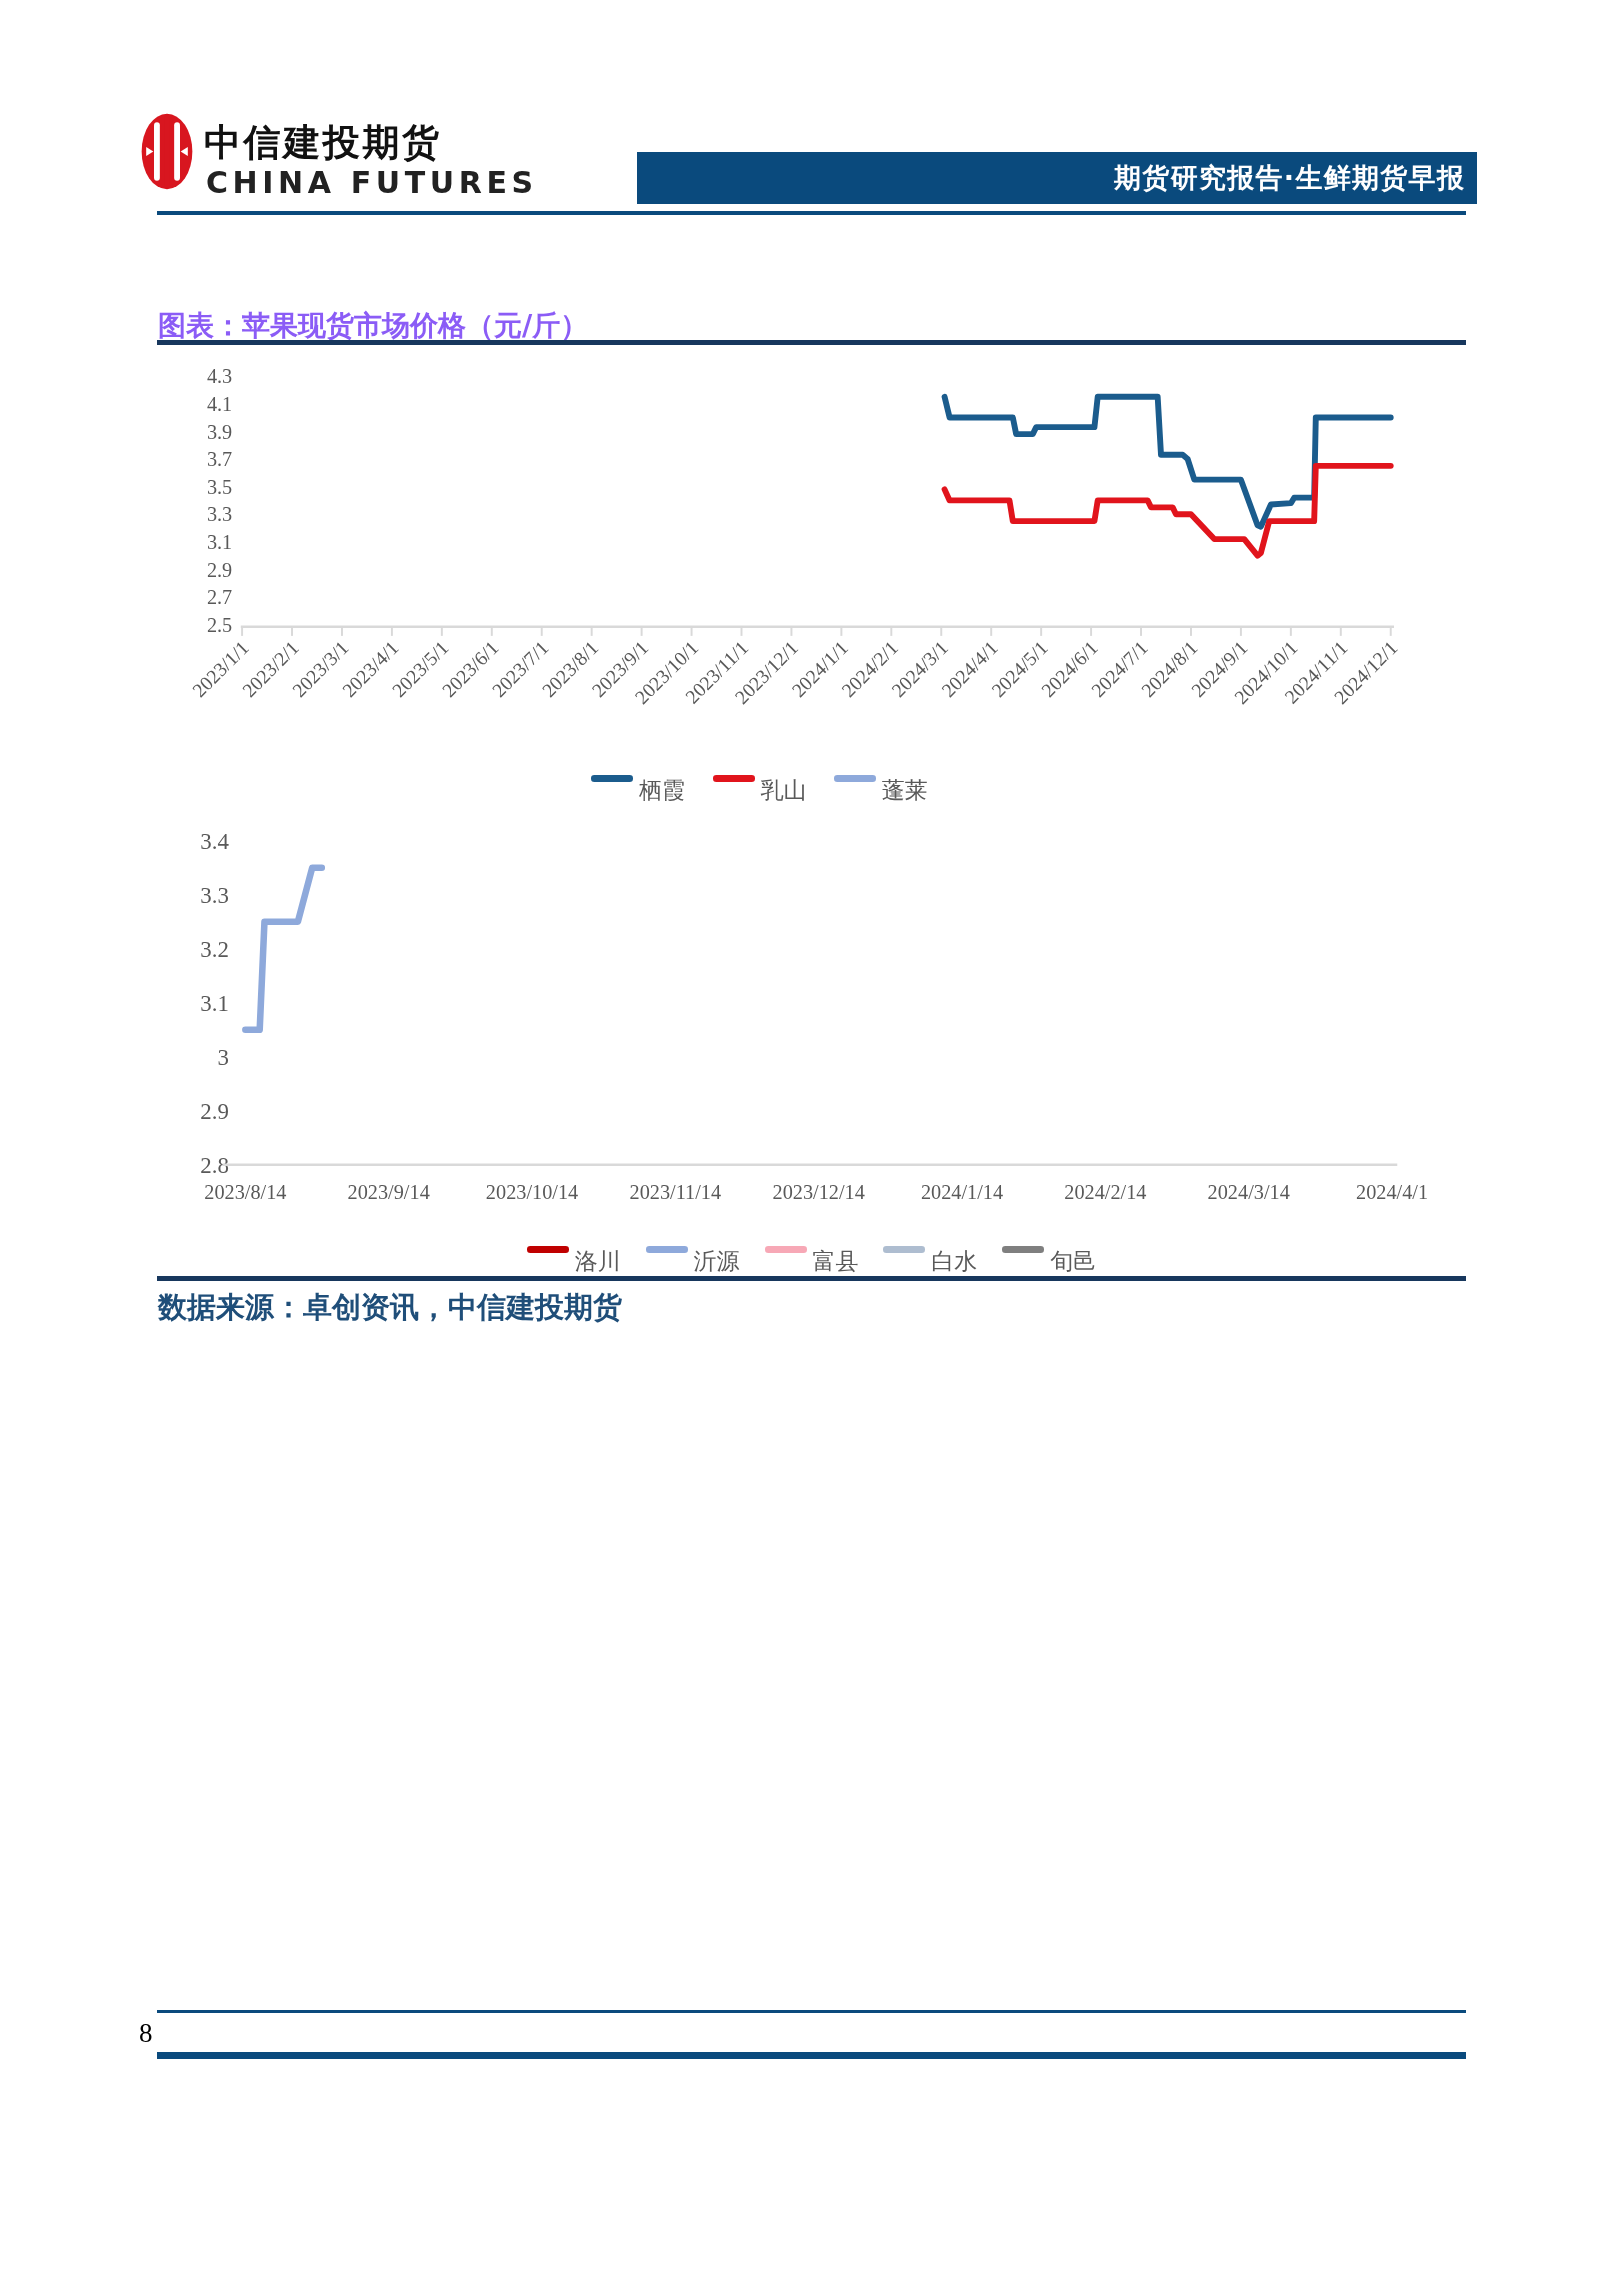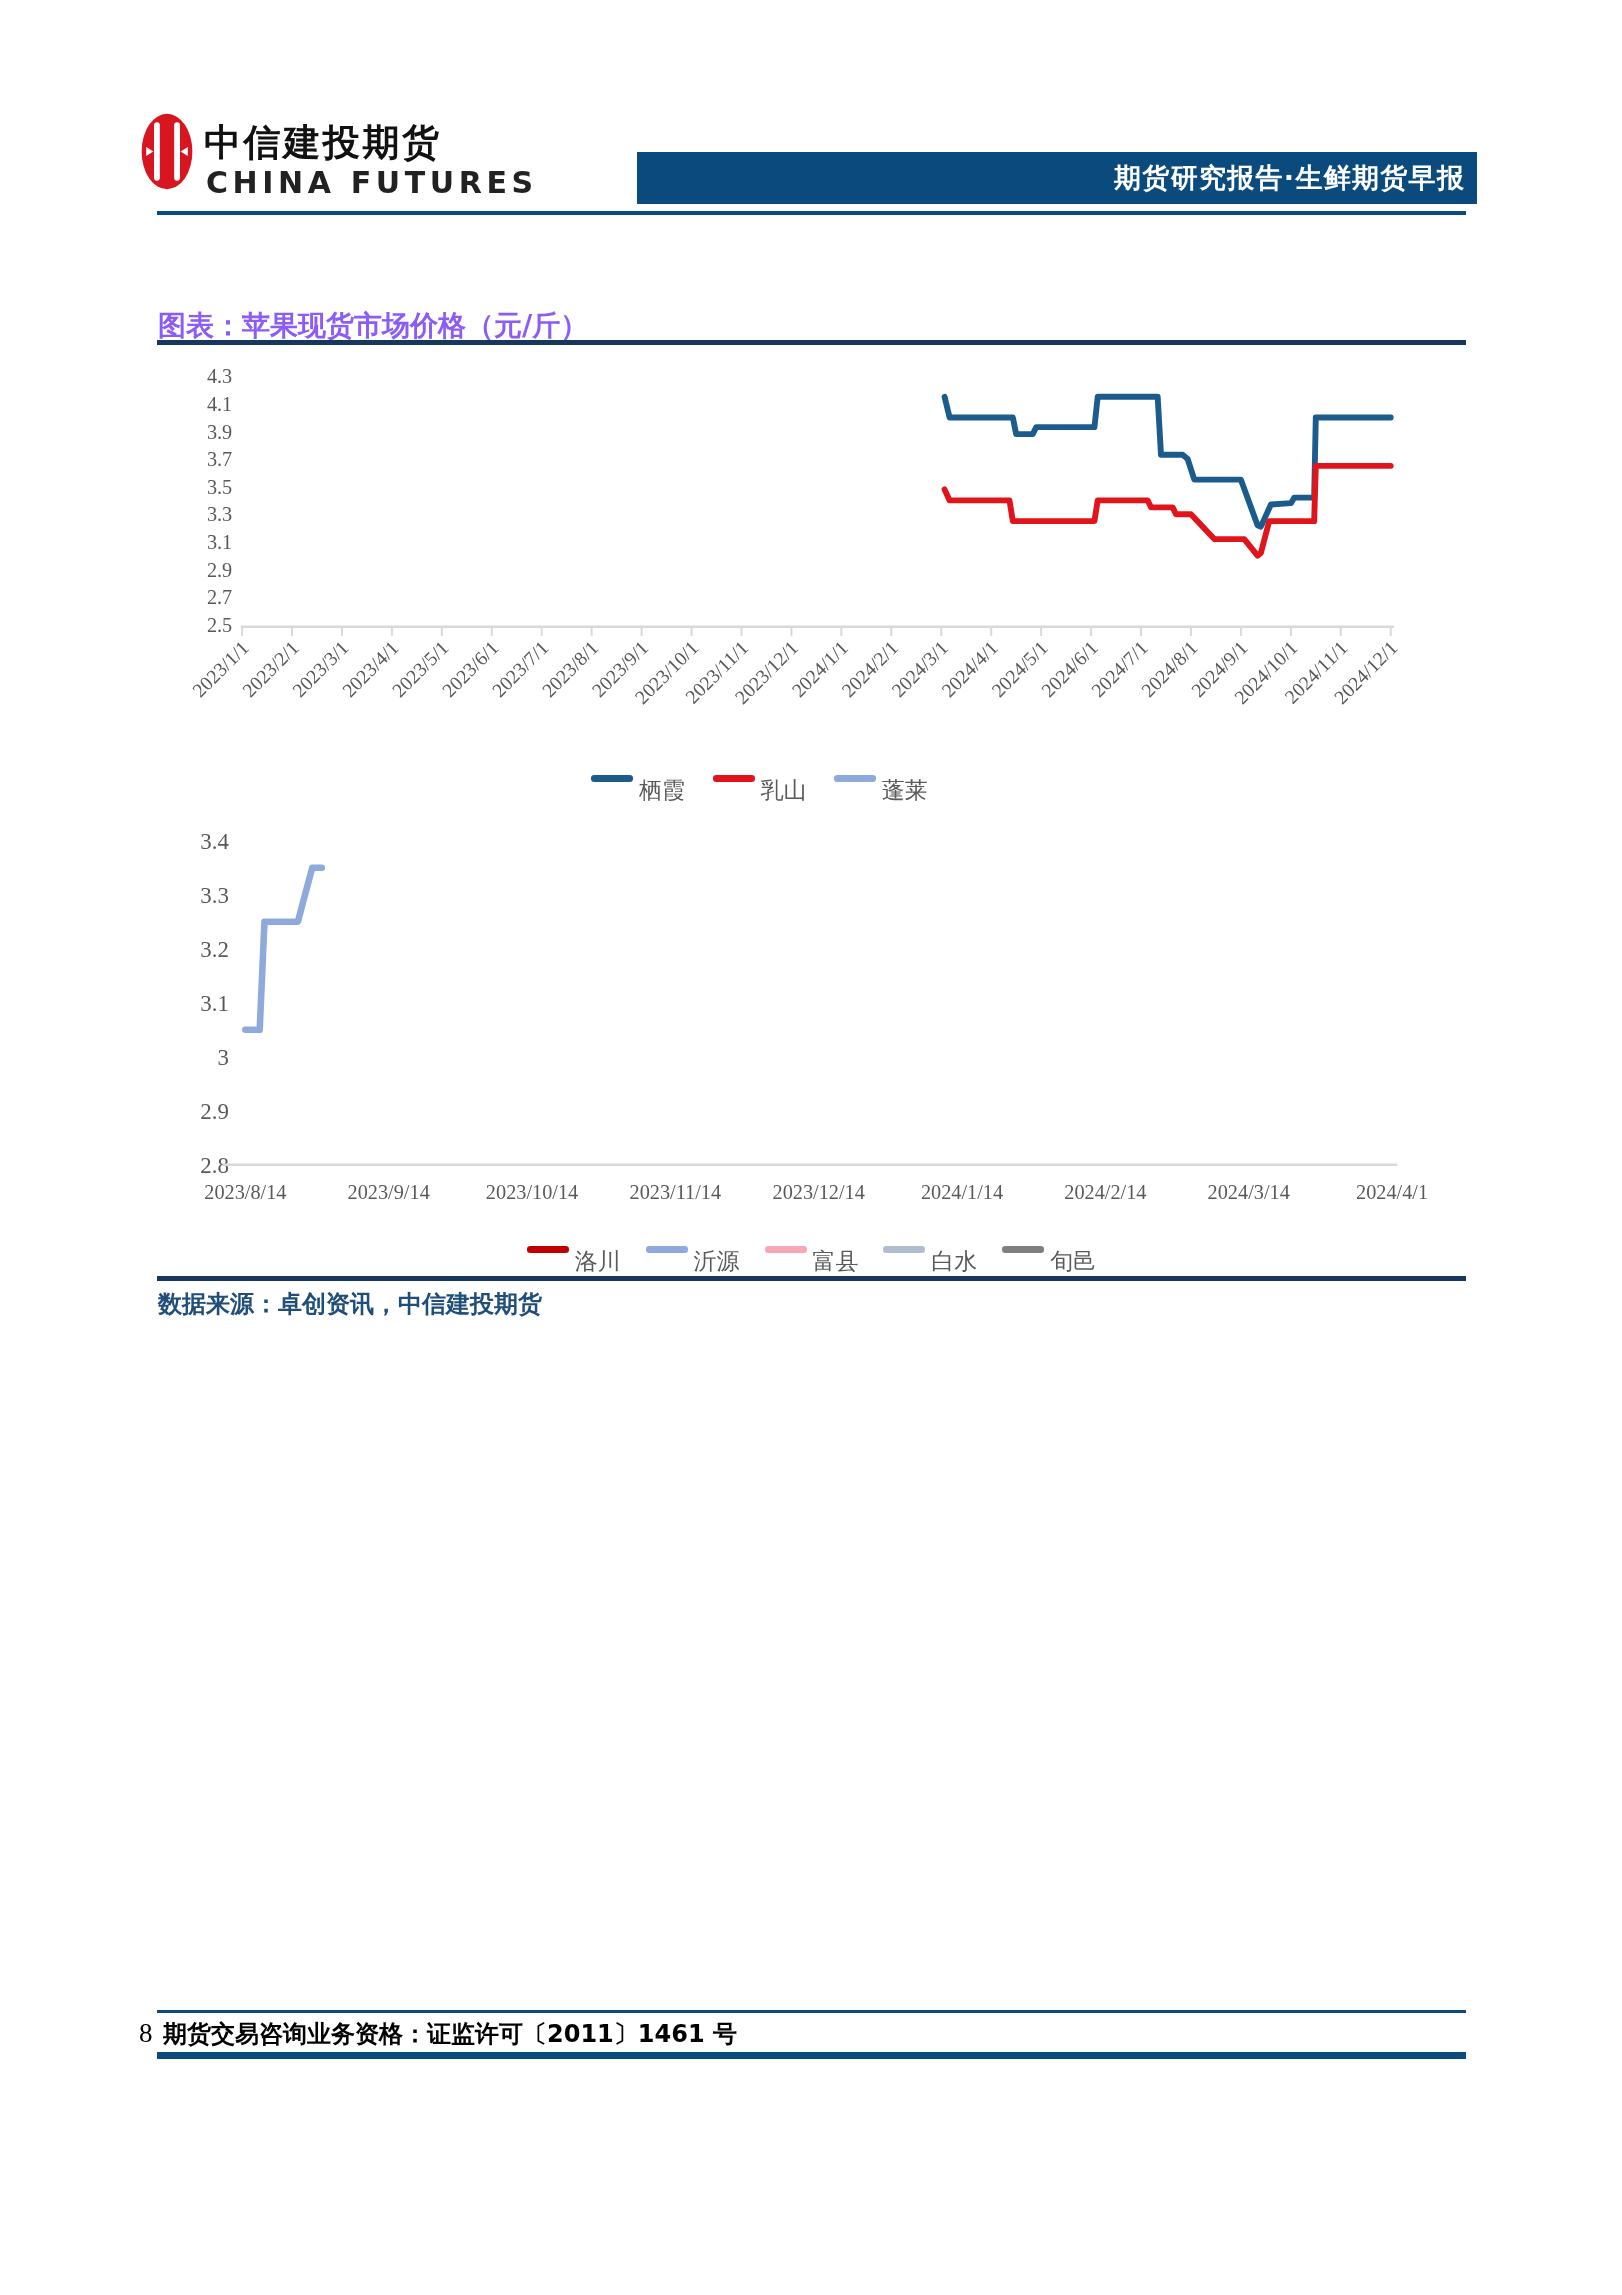--- a/index.html
+++ b/index.html
@@ -26,21 +26,21 @@
   #chart1-svg{top:353px;}
   #chart2-svg{top:808px;}
   .legend{position:absolute;left:157px;width:1309px;display:flex;justify-content:center;
           align-items:center;}
   #legend1{top:759px;gap:27.5px;transform:translateX(-52px);}
   #legend2{top:1230px;gap:25px;}
   .legend-item{display:flex;align-items:flex-start;gap:5.9px;margin-top:16px;}
   .legend-swatch{display:inline-block;width:42px;height:6.5px;border-radius:3.3px;}
   .legend-label{font-family:"Liberation Serif","DejaVu Serif",serif;font-size:23px;color:#595959;
                 white-space:nowrap;}
-  .source-text{position:absolute;left:158px;top:1288px;font-size:24px;font-weight:bold;white-space:nowrap;}
+  .source-text{position:absolute;left:158px;top:1288px;font-size:29px;font-weight:bold;white-space:nowrap;}
   
   .footer-row{position:absolute;left:139px;top:2018px;width:1326px;display:flex;align-items:baseline;gap:10.5px;}
   .footer-pageno{font-family:"Liberation Serif","DejaVu Serif",serif;font-size:27px;color:#000000;}
   .footer-text{font-size:24px;font-weight:bold;color:#000000;white-space:nowrap;}
   
   text.axis-num{font-family:"Liberation Serif","DejaVu Serif",serif;fill:#595959;}
 </style>
 </head>
 <body>
 
@@ -185,18 +185,17 @@
         <span class="legend-label">旬邑</span>
       </div>
     </div>
 
   <div class="rule rule-source" style="background:#17375D;"></div>
   <div class="source-text" style="color:#1F4E79;">数据来源：卓创资讯，中信建投期货</div>
 
   <div class="rule rule-footer-top" style="background:#0A4A7D;"></div>
   <div class="footer-row">
     <span class="footer-pageno">8</span>
-    <span class="footer-text">期货交易咨询业务资格：证监许可〔2011〕1461 号</span>
   </div>
   <div class="rule rule-footer-bottom" style="background:#0A4A7D;"></div>
 
 </div>
 
 
 </body></html>

